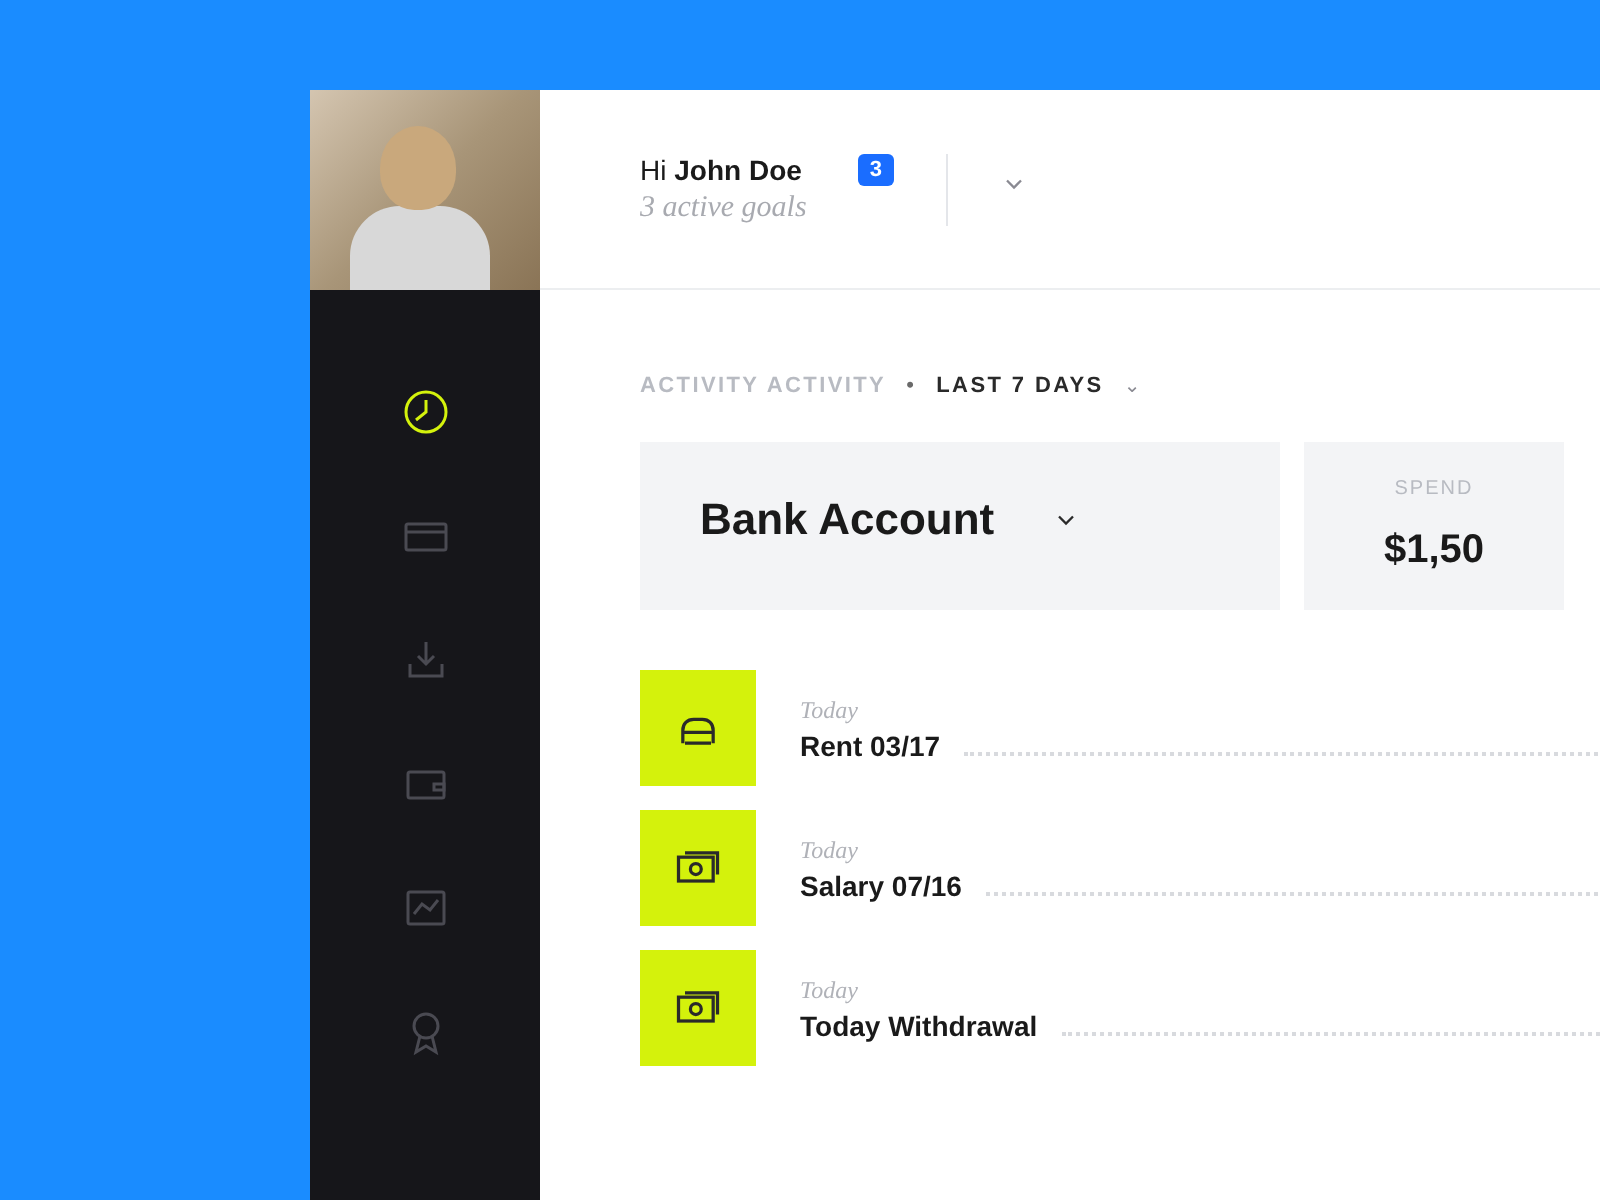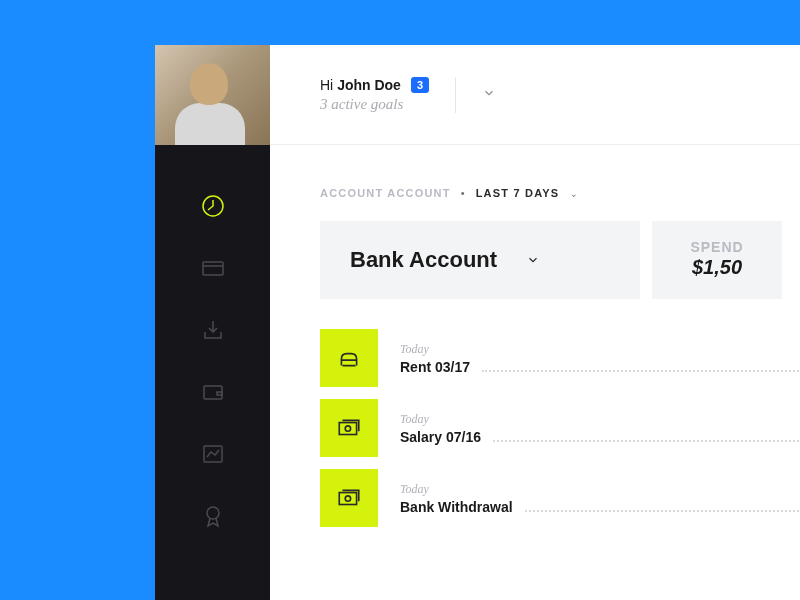--- a/index.html
+++ b/index.html
@@ -77,21 +77,21 @@
   overflow: hidden;
 }
 .header {
   height: 100px;
   display: flex;
   align-items: center;
   padding-left: 50px;
   border-bottom: 1px solid #eceef0;
 }
 .greeting-block { display: flex; flex-direction: column; }
-.greeting-line { display: flex; align-items: center; gap: 10px; }
+.greeting-line { display: flex; align-items: center; gap: 28px; }
 .greeting-text { font-size: 14px; color: #1a1a1a; }
 .greeting-text b { font-weight: 700; }
 .badge {
   background: #1a6dff;
   color: #fff;
   font-size: 11px;
   font-weight: 600;
   padding: 2px 6px;
   border-radius: 3px;
 }
@@ -139,22 +139,22 @@
   color: #1a1a1a;
   display: inline-flex;
   align-items: center;
   gap: 29px;
 }
 .card2 {
   padding: 18px 28px;
   text-align: center;
   min-width: 130px;
 }
-.spend-lbl { font-size: 14px; color: #b8bbc2; letter-spacing: 1px; font-weight: 700; }
-.spend-val { font-size: 20px; font-weight: 800; color: #1a1a1a; margin-top: 1px; font-style: italic; }
+.spend-lbl { font-size: 10px; color: #b8bbc2; letter-spacing: 1px; font-weight: 400; }
+.spend-val { font-size: 20px; font-weight: 800; color: #1a1a1a; margin-top: 14px; }
 
 .txns {
   margin: 30px 0 0 50px;
   display: flex;
   flex-direction: column;
   gap: 12px;
 }
 .txn {
   display: flex;
   align-items: center;
@@ -249,21 +249,21 @@
       </div>
       <div class="header-divider"></div>
       <div class="chev">
         <svg width="14" height="14" viewBox="0 0 24 24" fill="none" stroke="#8a8a92" stroke-width="2">
             <path d="M6 9 L12 15 L18 9"></path>
           </svg>
       </div>
     </div>
 
     <div class="section-label">
-      <span class="lbl">ACCOUNT ACCOUNT</span>
+      <span class="lbl">ACTIVITY ACTIVITY</span>
       <span class="dot">•</span>
       <span class="range">LAST 7 DAYS</span>
       <span class="range-chev">⌄</span>
     </div>
 
     <div class="cards">
       <div class="card">
         <span class="card-title">
           <span>Bank Account</span>
           <svg width="14" height="14" viewBox="0 0 24 24" fill="none" stroke="#2a2a2a" stroke-width="2">
@@ -314,21 +314,21 @@
         <div class="txn-icon">
           <svg width="26" height="26" viewBox="0 0 24 24">
               <rect x="3" y="7" width="16" height="11"></rect>
               <circle cx="11" cy="12.5" r="2.5"></circle>
               <path d="M6 5 L21 5 L21 15"></path>
             </svg>
         </div>
         <div class="txn-body">
           <div class="txn-date">Today</div>
           <div class="txn-title">
-            <span>Bank Withdrawal</span>
+            <span>Today Withdrawal</span>
             <span class="txn-dots"></span>
           </div>
         </div>
       </div>
     </div>
 
   </div>
 </div>
 
 </body></html>

